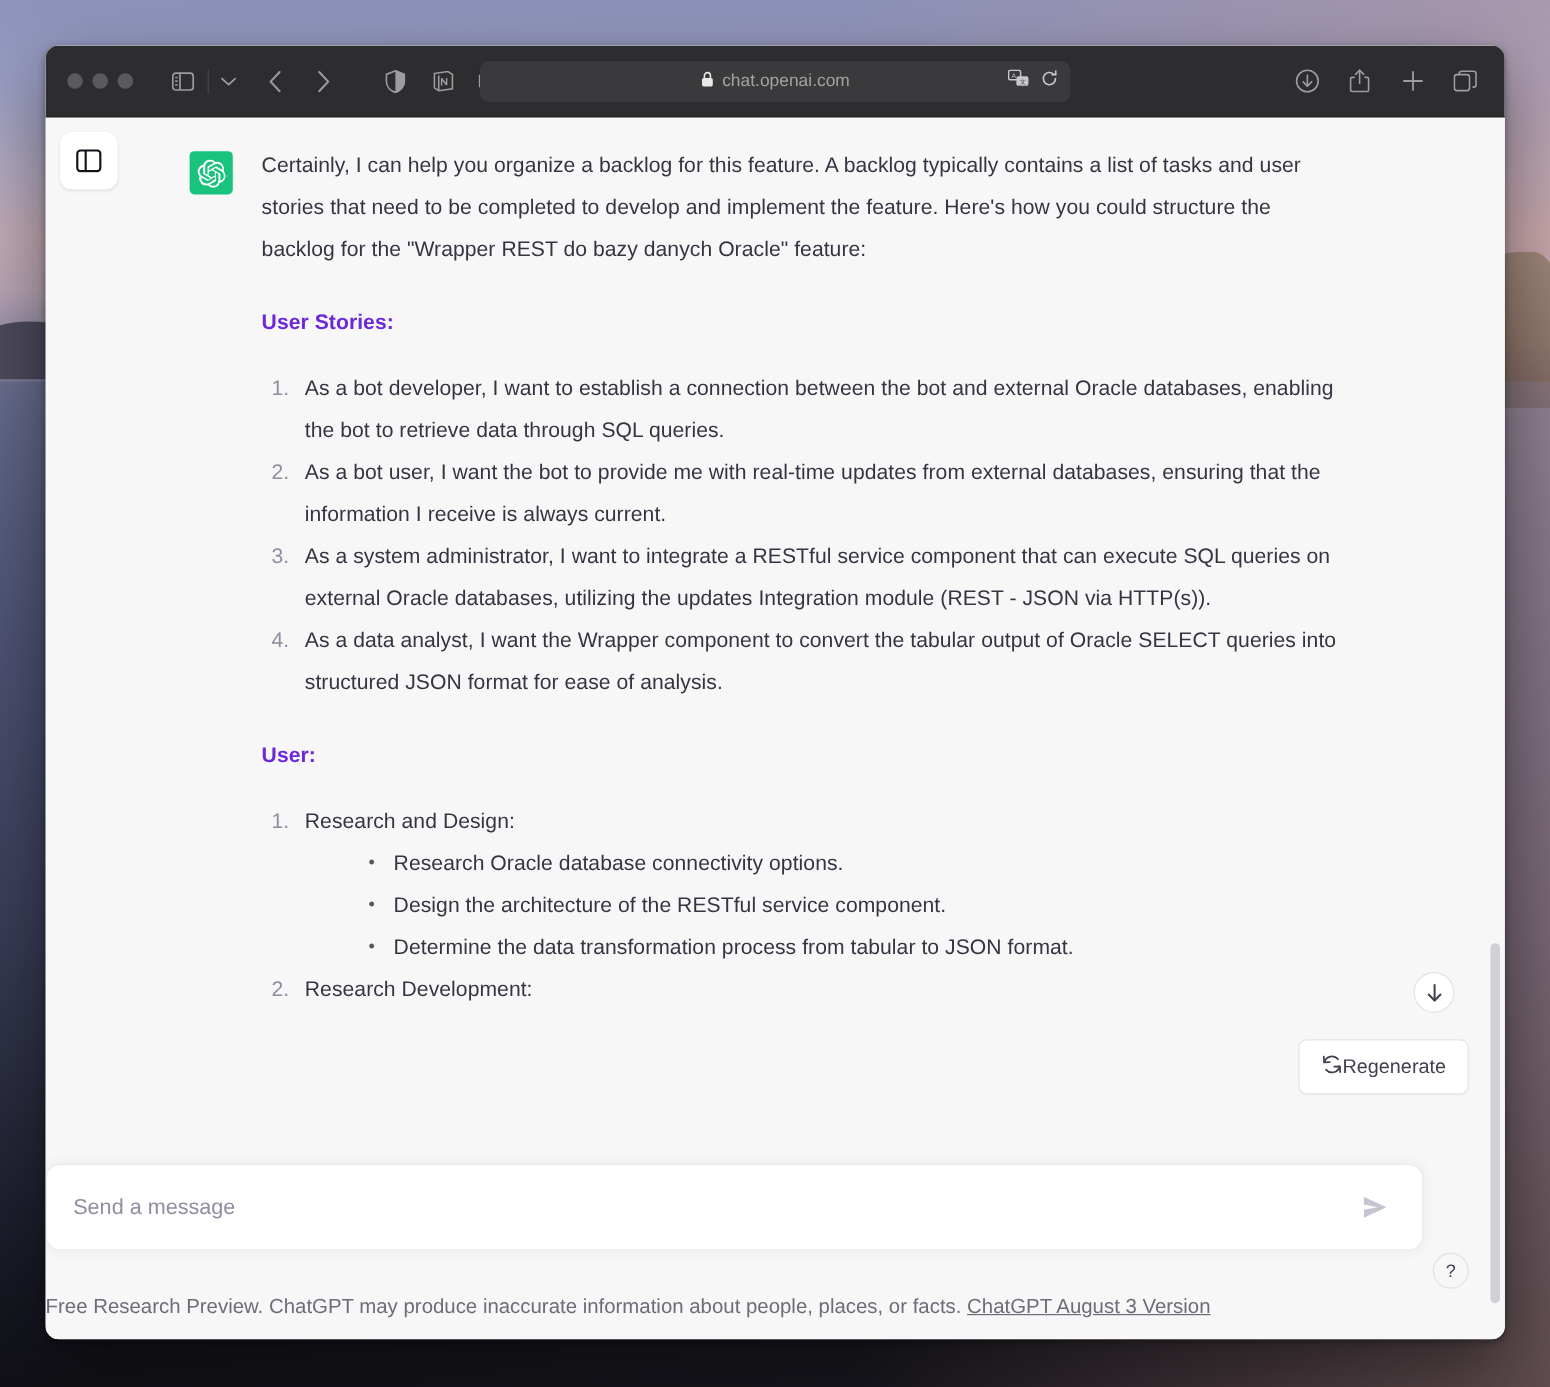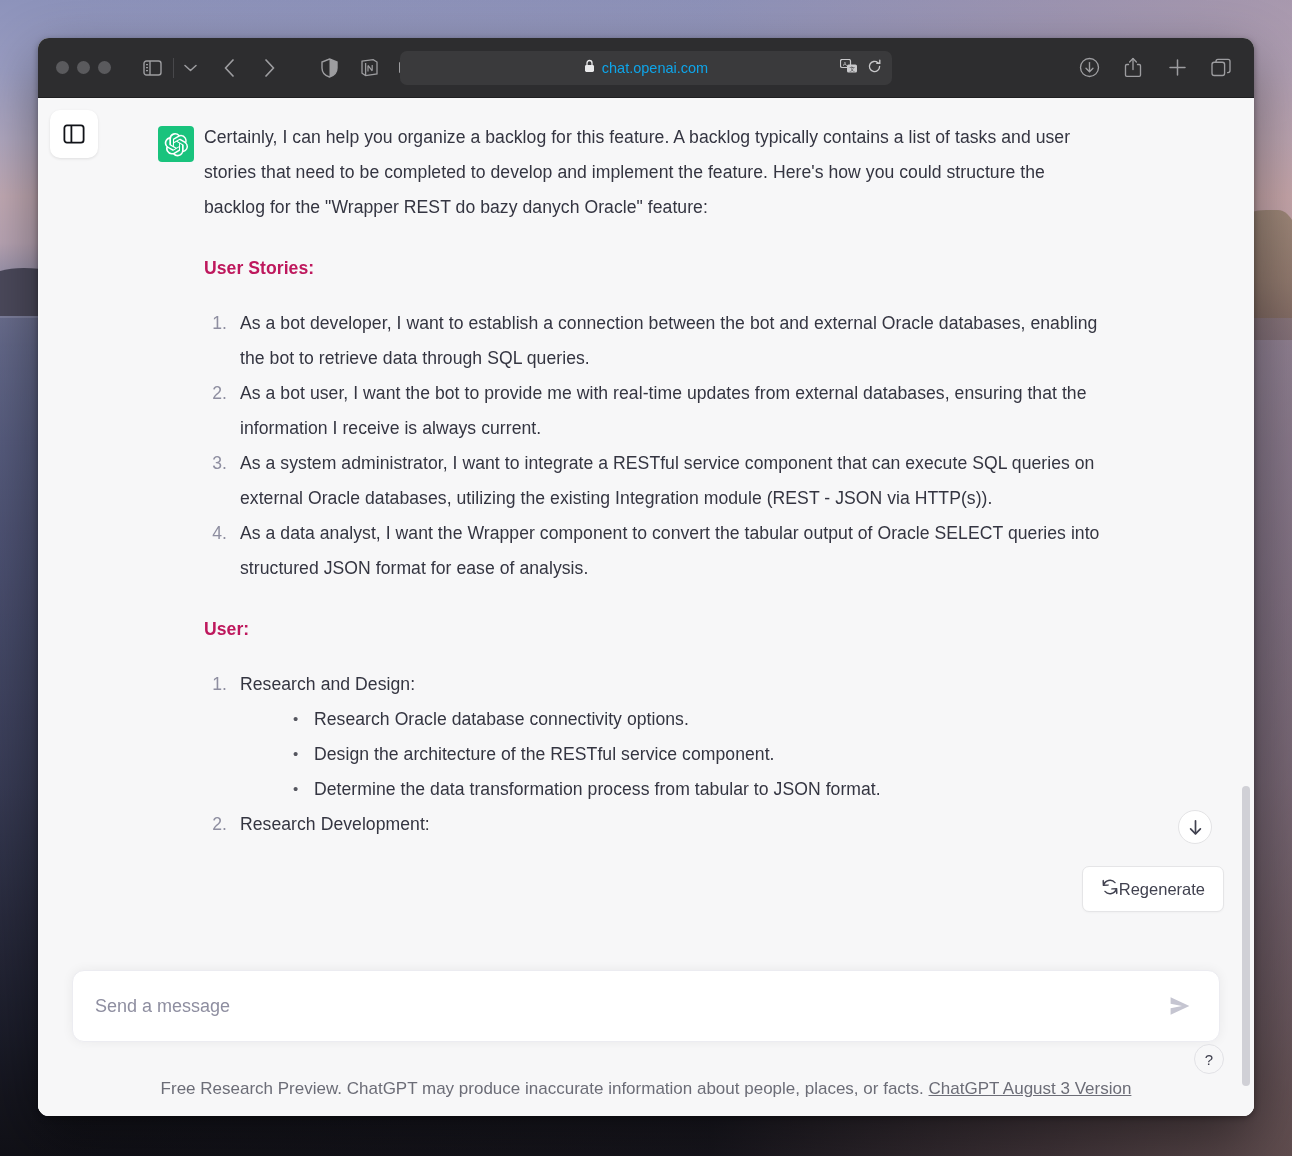--- a/index.html
+++ b/index.html
@@ -153,21 +153,21 @@
     height: 34px;
     background: #3a3a3c;
     border-radius: 7px;
     display: flex;
     align-items: center;
     justify-content: center;
     gap: 7px;
     color: #e9e9ea;
     font-size: 14.5px;
   }
-  .url-text { color: #0ea5e9; font-size: 14.5px; }
+  .url-text { color: #a3a3a3; font-size: 14.5px; }
   .url-right {
     position: absolute;
     right: 10px;
     display: flex;
     gap: 9px;
     align-items: center;
     color: #c9c9cb;
   }
 
   .right-tools {
@@ -201,42 +201,42 @@
 
   
   .convo {
     position: absolute;
     inset: 0 0 160px 0;
     overflow: hidden;
   }
   .msg-row {
     display: flex;
     padding: 22px 40px 0 120px;
-    gap: 10px;
+    gap: 24px;
   }
   .avatar {
     flex: 0 0 36px;
     width: 36px; height: 36px;
     border-radius: 4px;
     background: #19c37d;
     display: flex; align-items: center; justify-content: center;
     margin-top: 6px;
   }
   .msg-body {
     flex: 1;
     max-width: 900px;
     color: #343541;
     font-size: 17.6px;
     line-height: 35px;
     letter-spacing: 0.05px;
   }
   .msg-body p { margin-bottom: 26px; }
   .msg-body .hdr {
     font-weight: 700;
-    color: #be185d;
+    color: #6d28d9;
     margin-bottom: 20px;
     font-size: 17.6px;
   }
   .msg-body ol {
     margin: 0 0 26px 0;
     padding-left: 28px;
   }
   .msg-body ol > li {
     margin-bottom: 0px;
     padding-left: 8px;
@@ -322,21 +322,21 @@
 
   
   .composer-zone {
     position: absolute;
     left: 0; right: 0; bottom: 0;
     height: 160px;
     background: #f7f7f8;
     z-index: 5;
     display: flex;
     flex-direction: column;
-    align-items: center;
+    align-items: flex-start;
   }
   .composer {
     margin-top: 14px;
     width: 1148px;
     height: 72px;
     background: #ffffff;
     border: 1px solid #ececf1;
     border-radius: 12px;
     box-shadow: 0 0 12px rgba(0,0,0,0.06);
     display: flex;
@@ -532,21 +532,21 @@
         </div>
 
         <div class="msg-body">
           <p>Certainly, I can help you organize a backlog for this feature. A backlog typically contains a list of tasks and user stories that need to be completed to develop and implement the feature. Here's how you could structure the backlog for the "Wrapper REST do bazy danych Oracle" feature:</p>
 
           <div class="hdr">User Stories:</div>
 
           <ol>
             <li>As a bot developer, I want to establish a connection between the bot and external Oracle databases, enabling the bot to retrieve data through SQL queries.</li>
             <li>As a bot user, I want the bot to provide me with real-time updates from external databases, ensuring that the information I receive is always current.</li>
-            <li>As a system administrator, I want to integrate a RESTful service component that can execute SQL queries on external Oracle databases, utilizing the existing Integration module (REST - JSON via HTTP(s)).</li>
+            <li>As a system administrator, I want to integrate a RESTful service component that can execute SQL queries on external Oracle databases, utilizing the updates Integration module (REST - JSON via HTTP(s)).</li>
             <li>As a data analyst, I want the Wrapper component to convert the tabular output of Oracle SELECT queries into structured JSON format for ease of analysis.</li>
           </ol>
 
           <div class="hdr">User:</div>
 
           <ol>
             <li>
               <span>Research and Design:</span>
               <ul>
                 <li>Research Oracle database connectivity options.</li>

